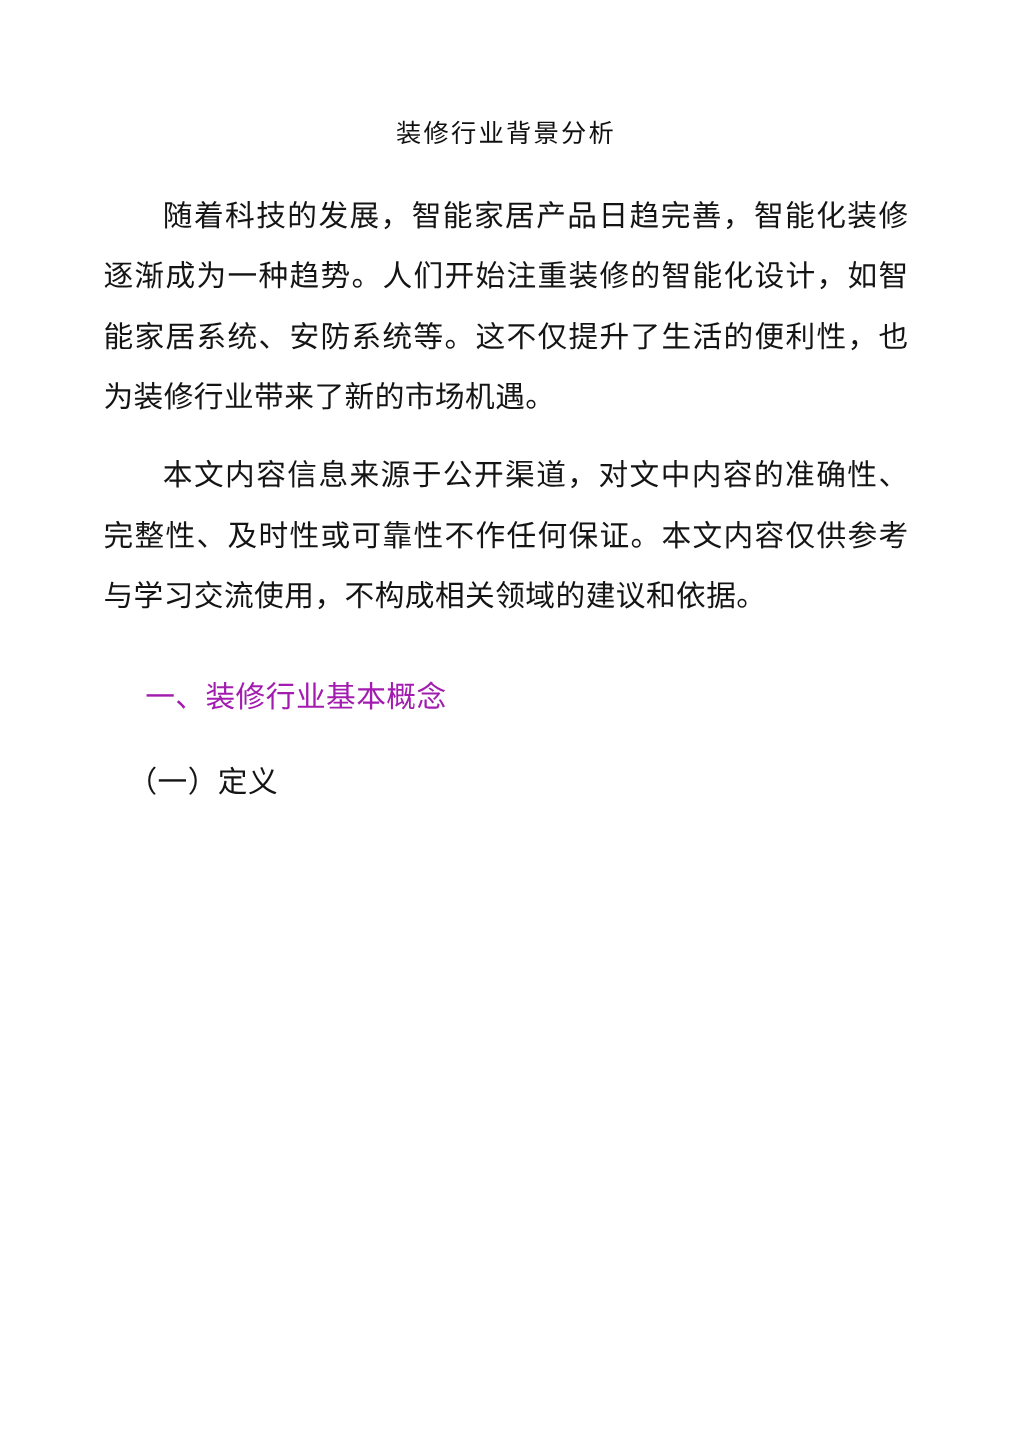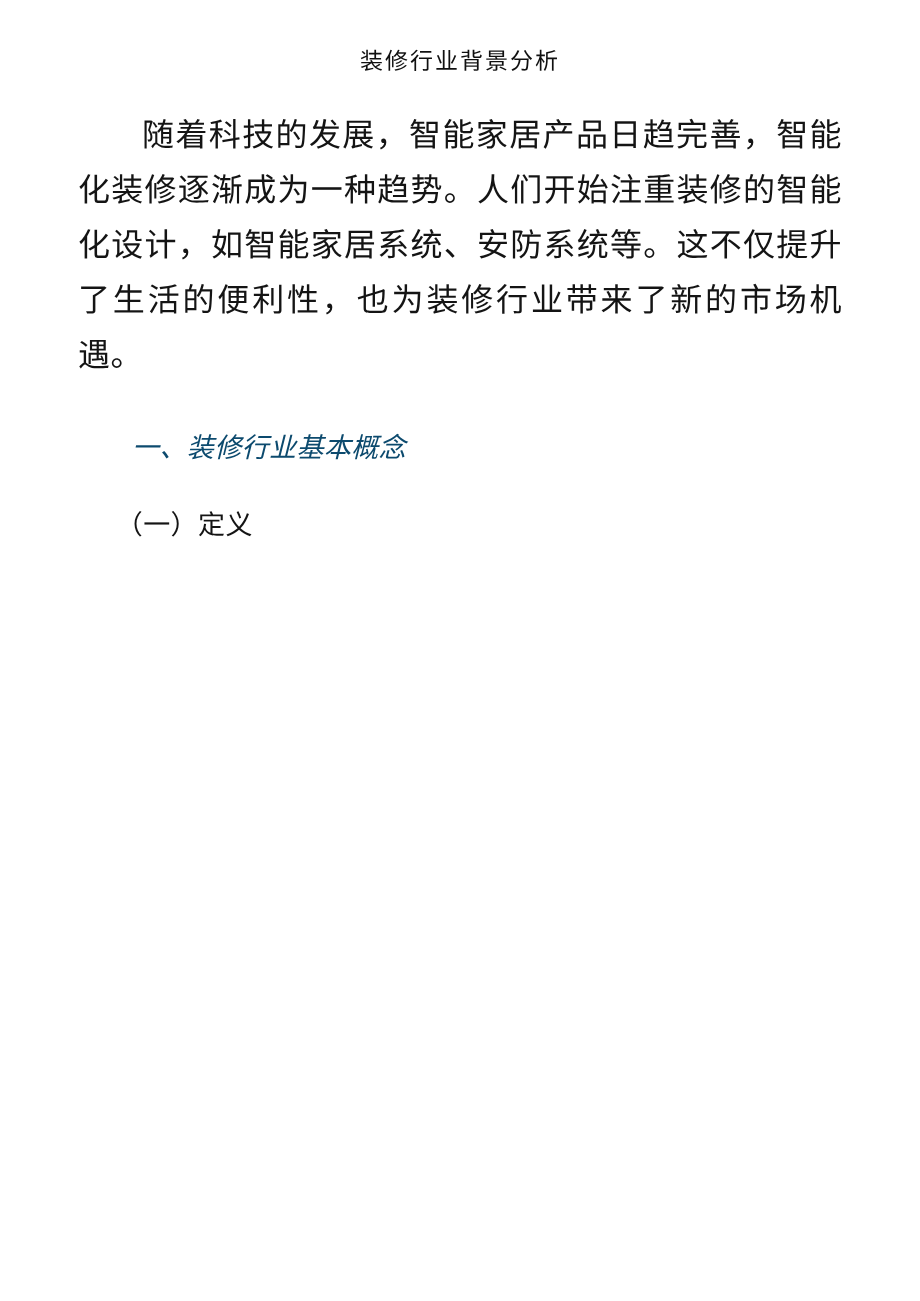--- a/index.html
+++ b/index.html
@@ -31,34 +31,34 @@
   }
 
   
   .doc-title {
     text-align: center;
     font-size: 23px;
     line-height: 34px;
     letter-spacing: 2.0px;
     font-weight: 400;
     margin: 0;
-    padding-top: 44px;
+    padding-top: 105px;
     color: #101010;
     white-space: pre;
   }
 
   
   .para {
-    font-size: 32px;
+    font-size: 27px;
     line-height: 55px;
     letter-spacing: 0.4px;
     text-align: justify;
     text-justify: inter-ideograph;
     text-indent: 2em;
-    margin: 0;
+    margin: 16px;
     color: #141414;
     word-break: break-all;
   }
 
   .para.first {
     margin-top: 30px;
   }
 
   .para + .para {
     margin-top: 10px;
@@ -66,23 +66,22 @@
 
   
   .heading-1 {
     font-size: 27px;
     line-height: 55px;
     letter-spacing: 0.4px;
     text-indent: 2em;
     margin: 0;
     margin-top: 37px;
     font-weight: 400;
-    color: #0c4a6e;
+    color: #a21caf;
     white-space: pre;
-    font-style: italic;
   }
 
   .heading-2 {
     font-size: 27px;
     line-height: 55px;
     letter-spacing: 0.4px;
     text-indent: 1.4em;
     margin: 0;
     margin-top: 22px;
     font-weight: 400;
@@ -96,20 +95,21 @@
 <div class="page">
 
   <div class="content">
 
     <h1 class="doc-title">装修行业背景分析</h1>
 
     <p class="para first">随着科技的发展，智能家居产品日趋完善，智能化装修逐渐成为一种趋势。人们开始注重装修的智能化设计，如智能家居系统、安防系统等。这不仅提升了生活的便利性，也为装修行业带来了新的市场机遇。</p>
 
 
 
+    <p class="para">本文内容信息来源于公开渠道，对文中内容的准确性、完整性、及时性或可靠性不作任何保证。本文内容仅供参考与学习交流使用，不构成相关领域的建议和依据。</p>
 
     <h2 class="heading-1">一、装修行业基本概念</h2>
 
     <h3 class="heading-2">（一）定义</h3>
 
   </div>
 
 </div>
 
 </body></html>

